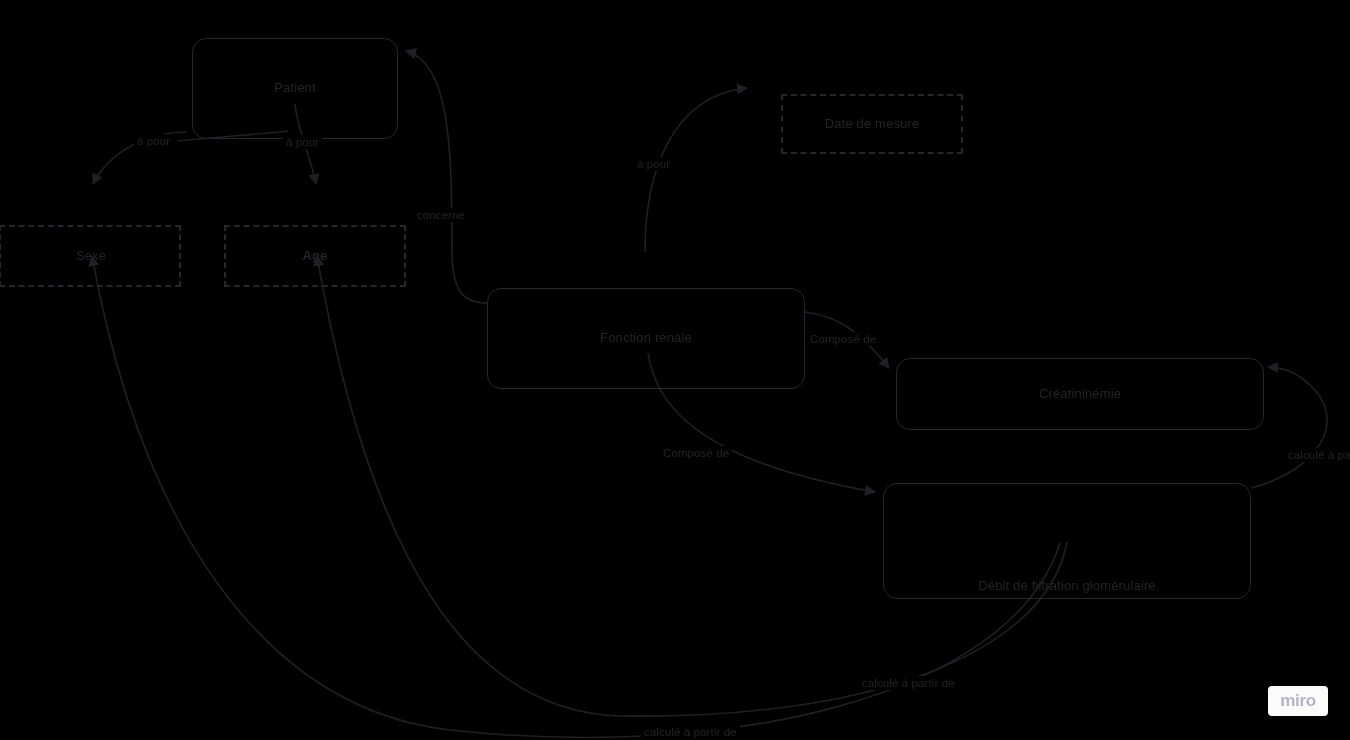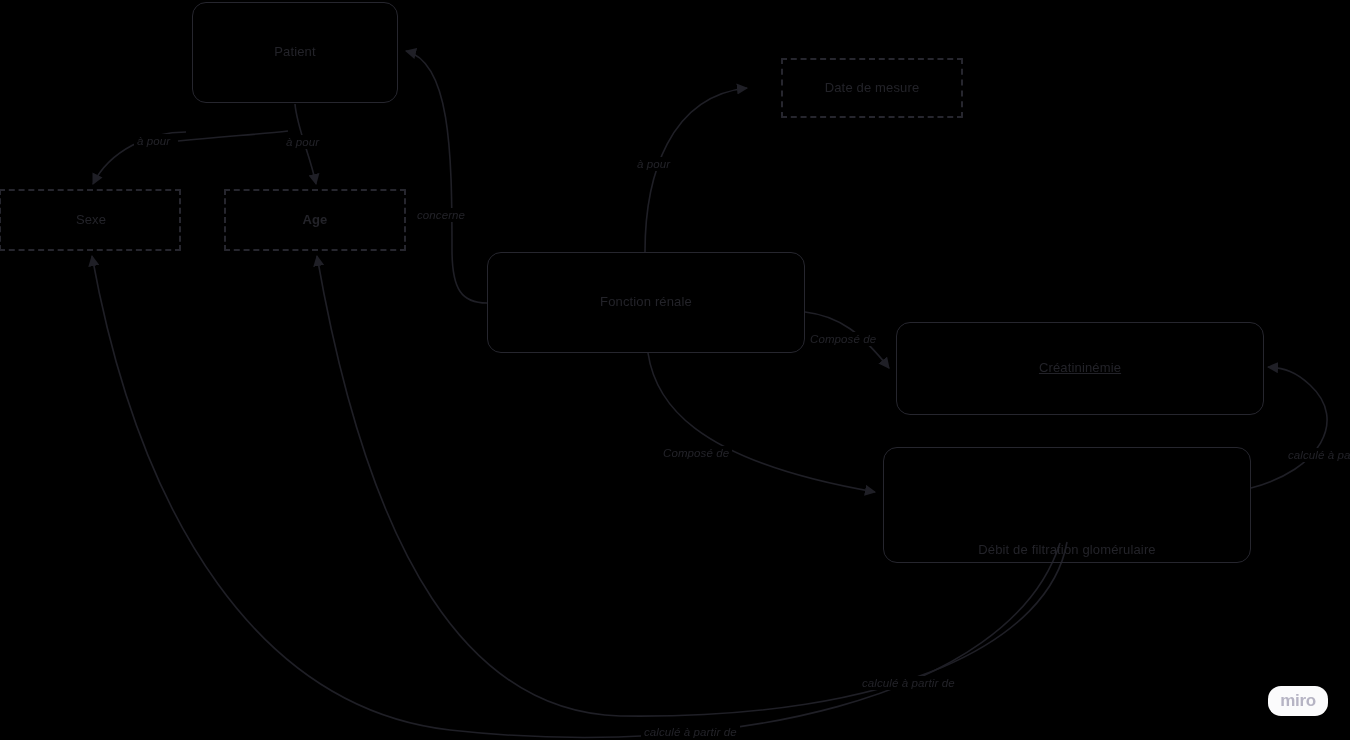--- a/index.html
+++ b/index.html
@@ -13,20 +13,21 @@
   
   .node{
     position:absolute;box-sizing:border-box;
     display:flex;align-items:center;justify-content:center;
     text-align:center;
     color:#232329;
     font-size:13px;
     letter-spacing:.15px;
     line-height:1.25;
     padding:4px 10px;
+    margin-top:36px;
   }
   .node.solid{
     border:1.6px solid #26262e;
     border-radius:14px;
     background:transparent;
   }
   .node.dashed{
     border:2px dashed #26262e;
     border-radius:1px;
     background:transparent;
@@ -35,30 +36,29 @@
   
   .edge-label{
     position:absolute;
     color:#232329;
     font-size:11.5px;
     letter-spacing:.1px;
     white-space:nowrap;
     background:#000;
     padding:0 3px;
     line-height:14px;
-    font-style:italic;
   }
 
   
   #miro-logo{
     position:absolute;
     left:1268px;top:686px;
     width:60px;height:30px;
     background:#fbfbfc;
-    border-radius:13px;
+    border-radius:4px;
     display:flex;align-items:center;justify-content:center;
     color:#b6b4c4;
     font-size:17px;
     font-weight:700;
     letter-spacing:-.3px;
   }
 </style>
 </head>
 <body>
 
@@ -106,21 +106,21 @@
 </div>
 
 <div class="node dashed" style="left:224px;top:189px;width:182px;height:62px;font-weight:bold;">
   <span>Age</span>
 </div>
 
 <div class="node solid" style="left:487px;top:252px;width:318px;height:101px;align-items:center;">
   <span>Fonction rénale</span>
 </div>
 
-<div class="node solid" style="left:896px;top:322px;width:368px;height:93px;text-decoration:underline;">
+<div class="node solid" style="left:896px;top:322px;width:368px;height:72px;">
   <span>Créatininémie</span>
 </div>
 
 <div class="node solid" style="left:883px;top:447px;width:368px;height:116px;align-items:flex-end;">
   <span>Débit de filtration glomérulaire</span>
 </div>
 
 <div class="edge-label" style="left:134px;top:134px;">à pour</div>
 
 <div class="edge-label" style="left:283px;top:135px;">à pour</div>

